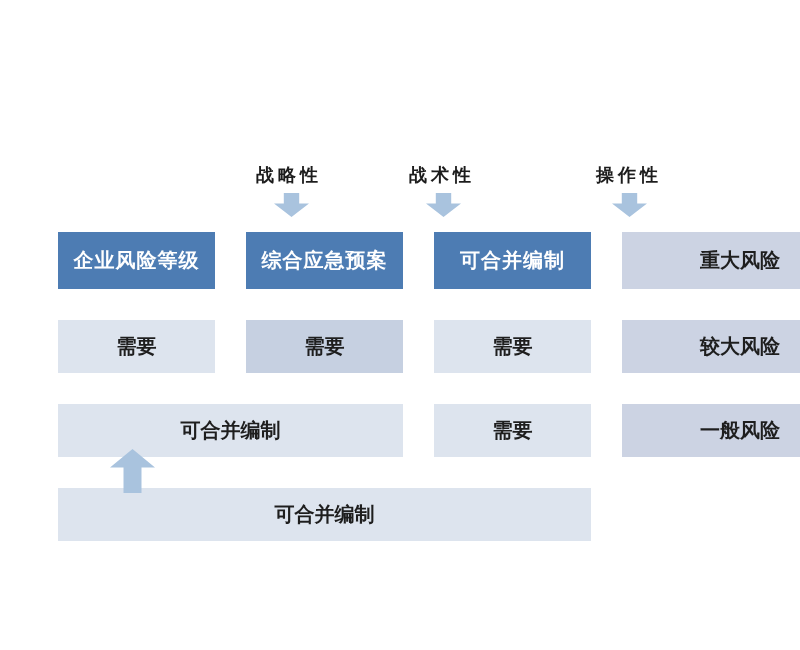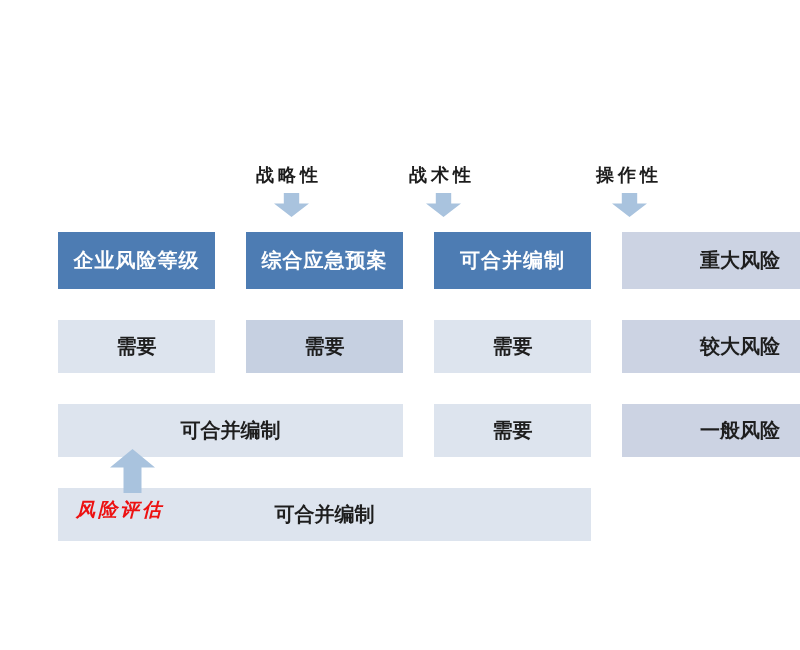--- a/index.html
+++ b/index.html
@@ -89,15 +89,14 @@
 
     <div class="cell level">较大风险</div>
     <div class="cell plain span2">可合并编制</div>
     <div class="cell plain">需要</div>
 
     <div class="cell level">一般风险</div>
     <div class="cell plain span3">可合并编制</div>
   </div>
 
   <div class="up-arrow"></div>
-  <div class="assessment">风险评估</div>
 
 </div>
 
 </body></html>

